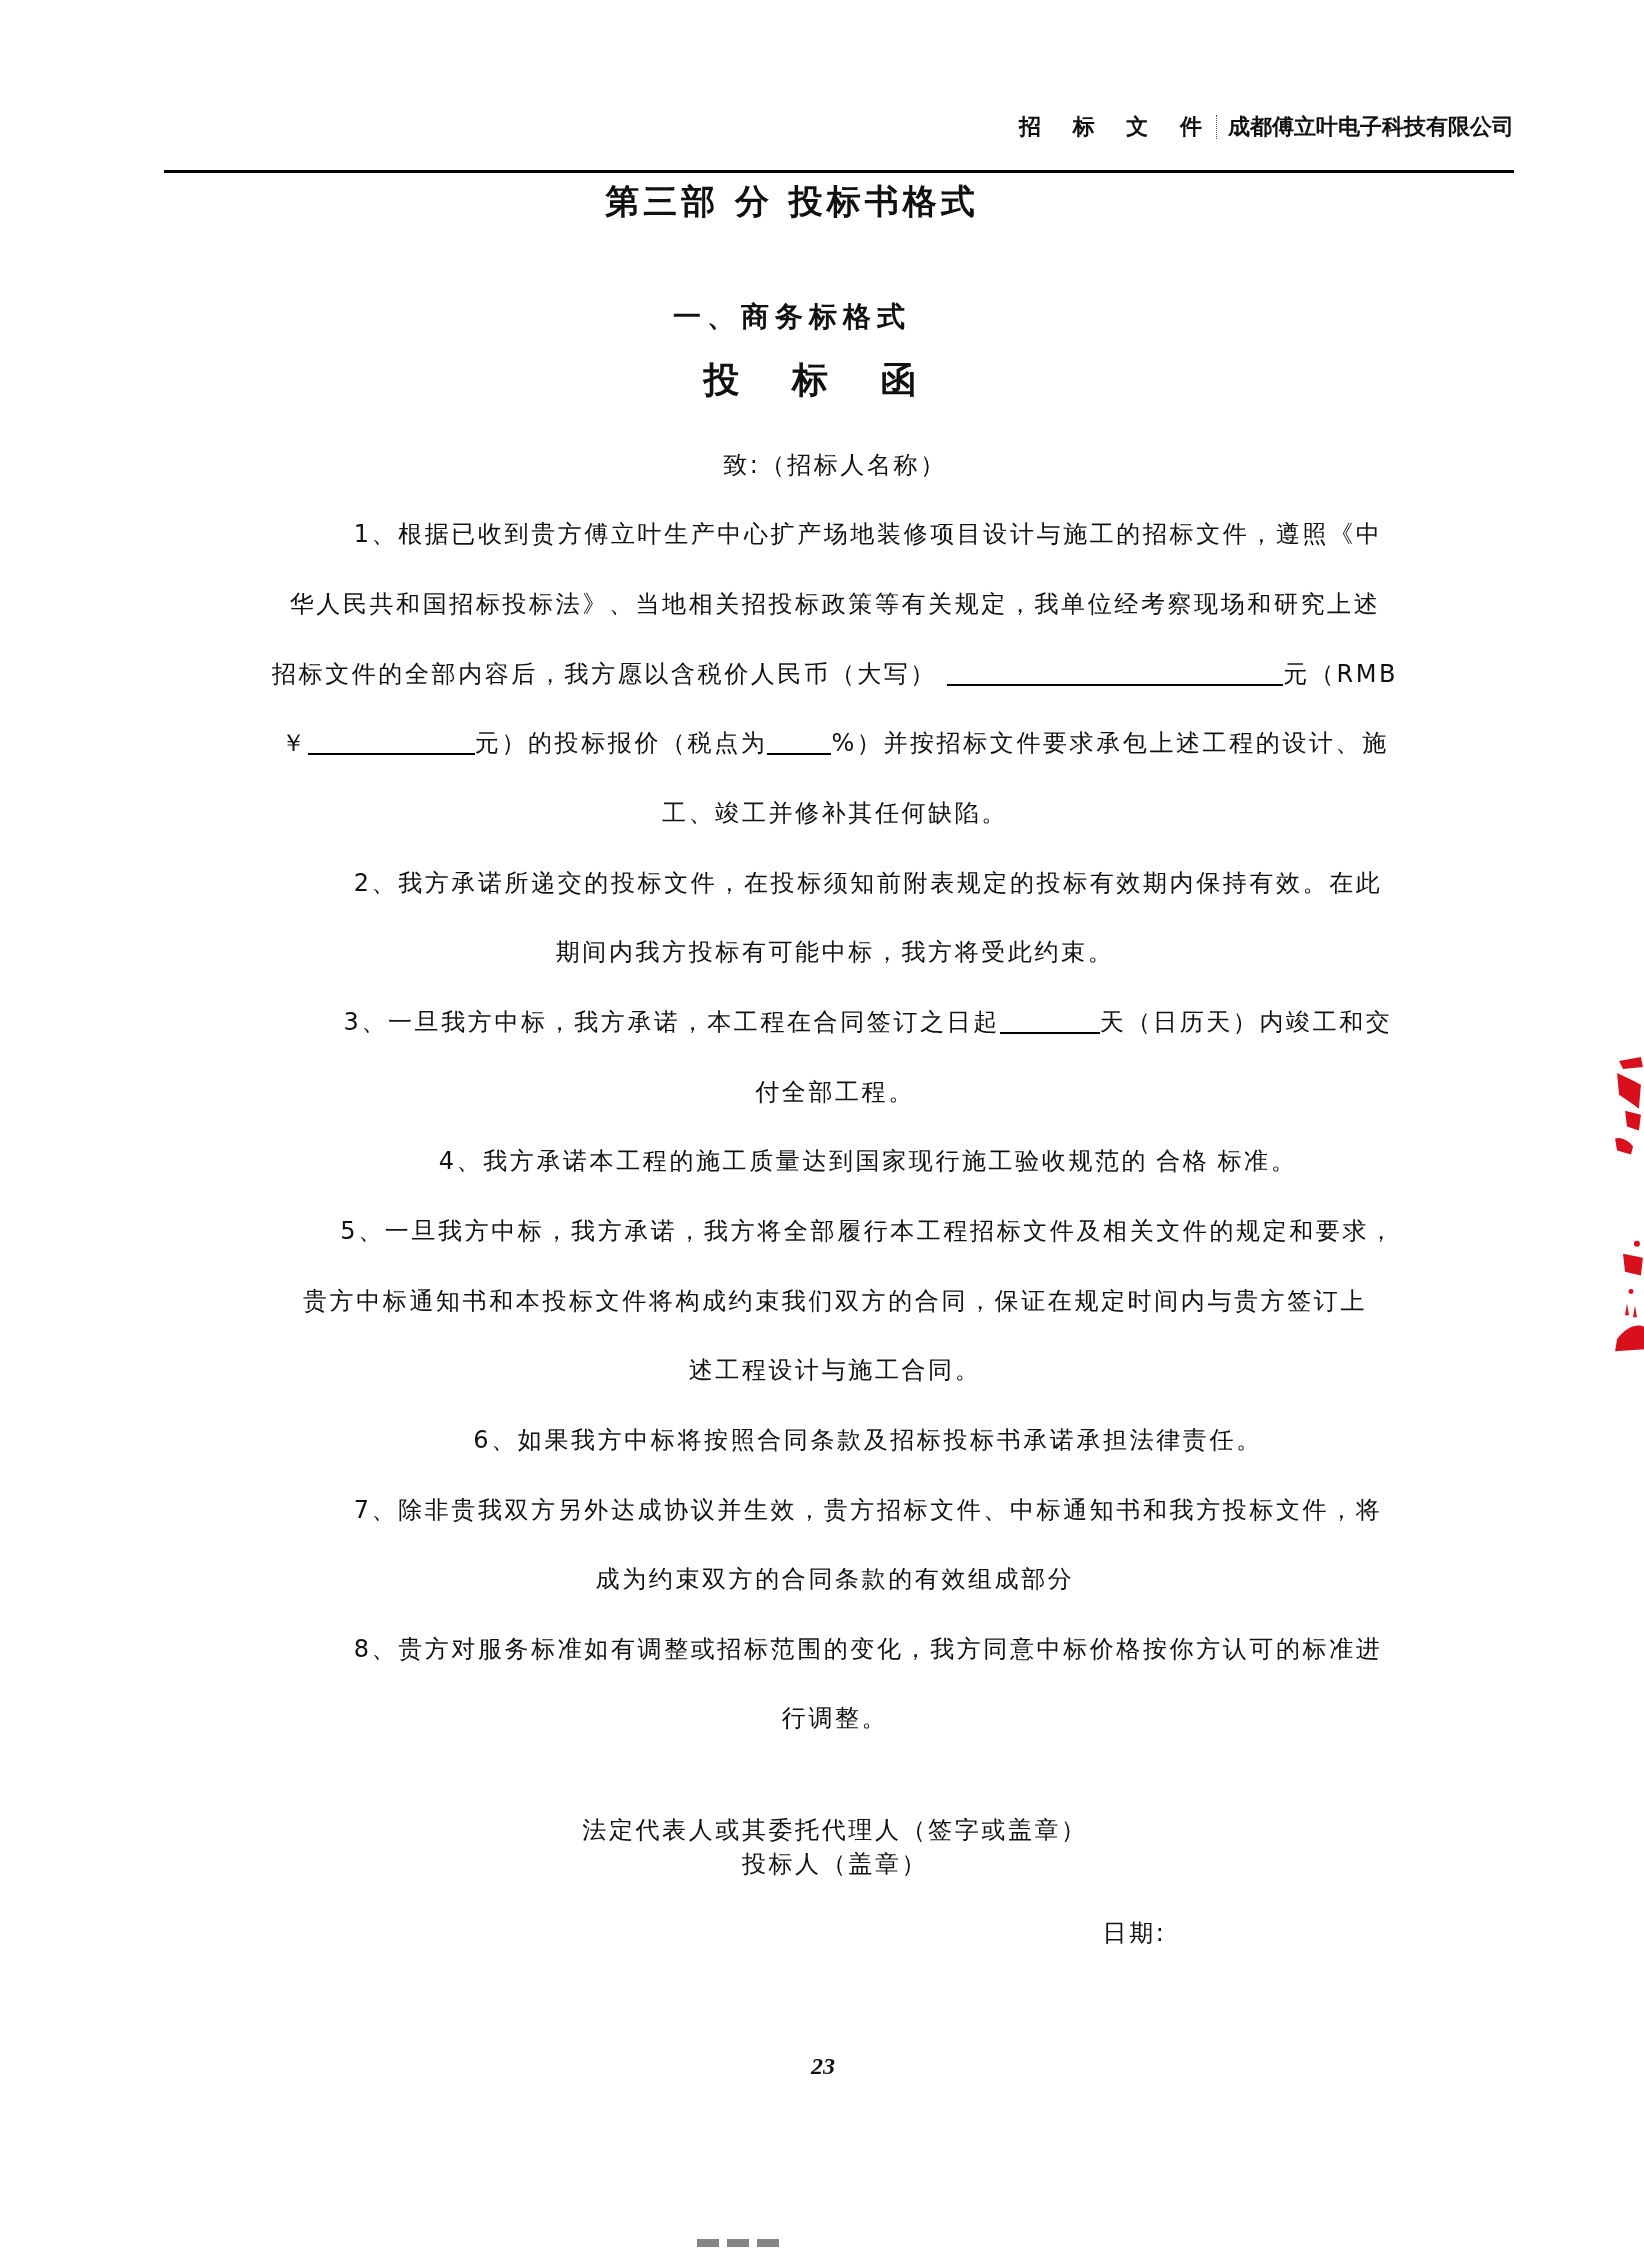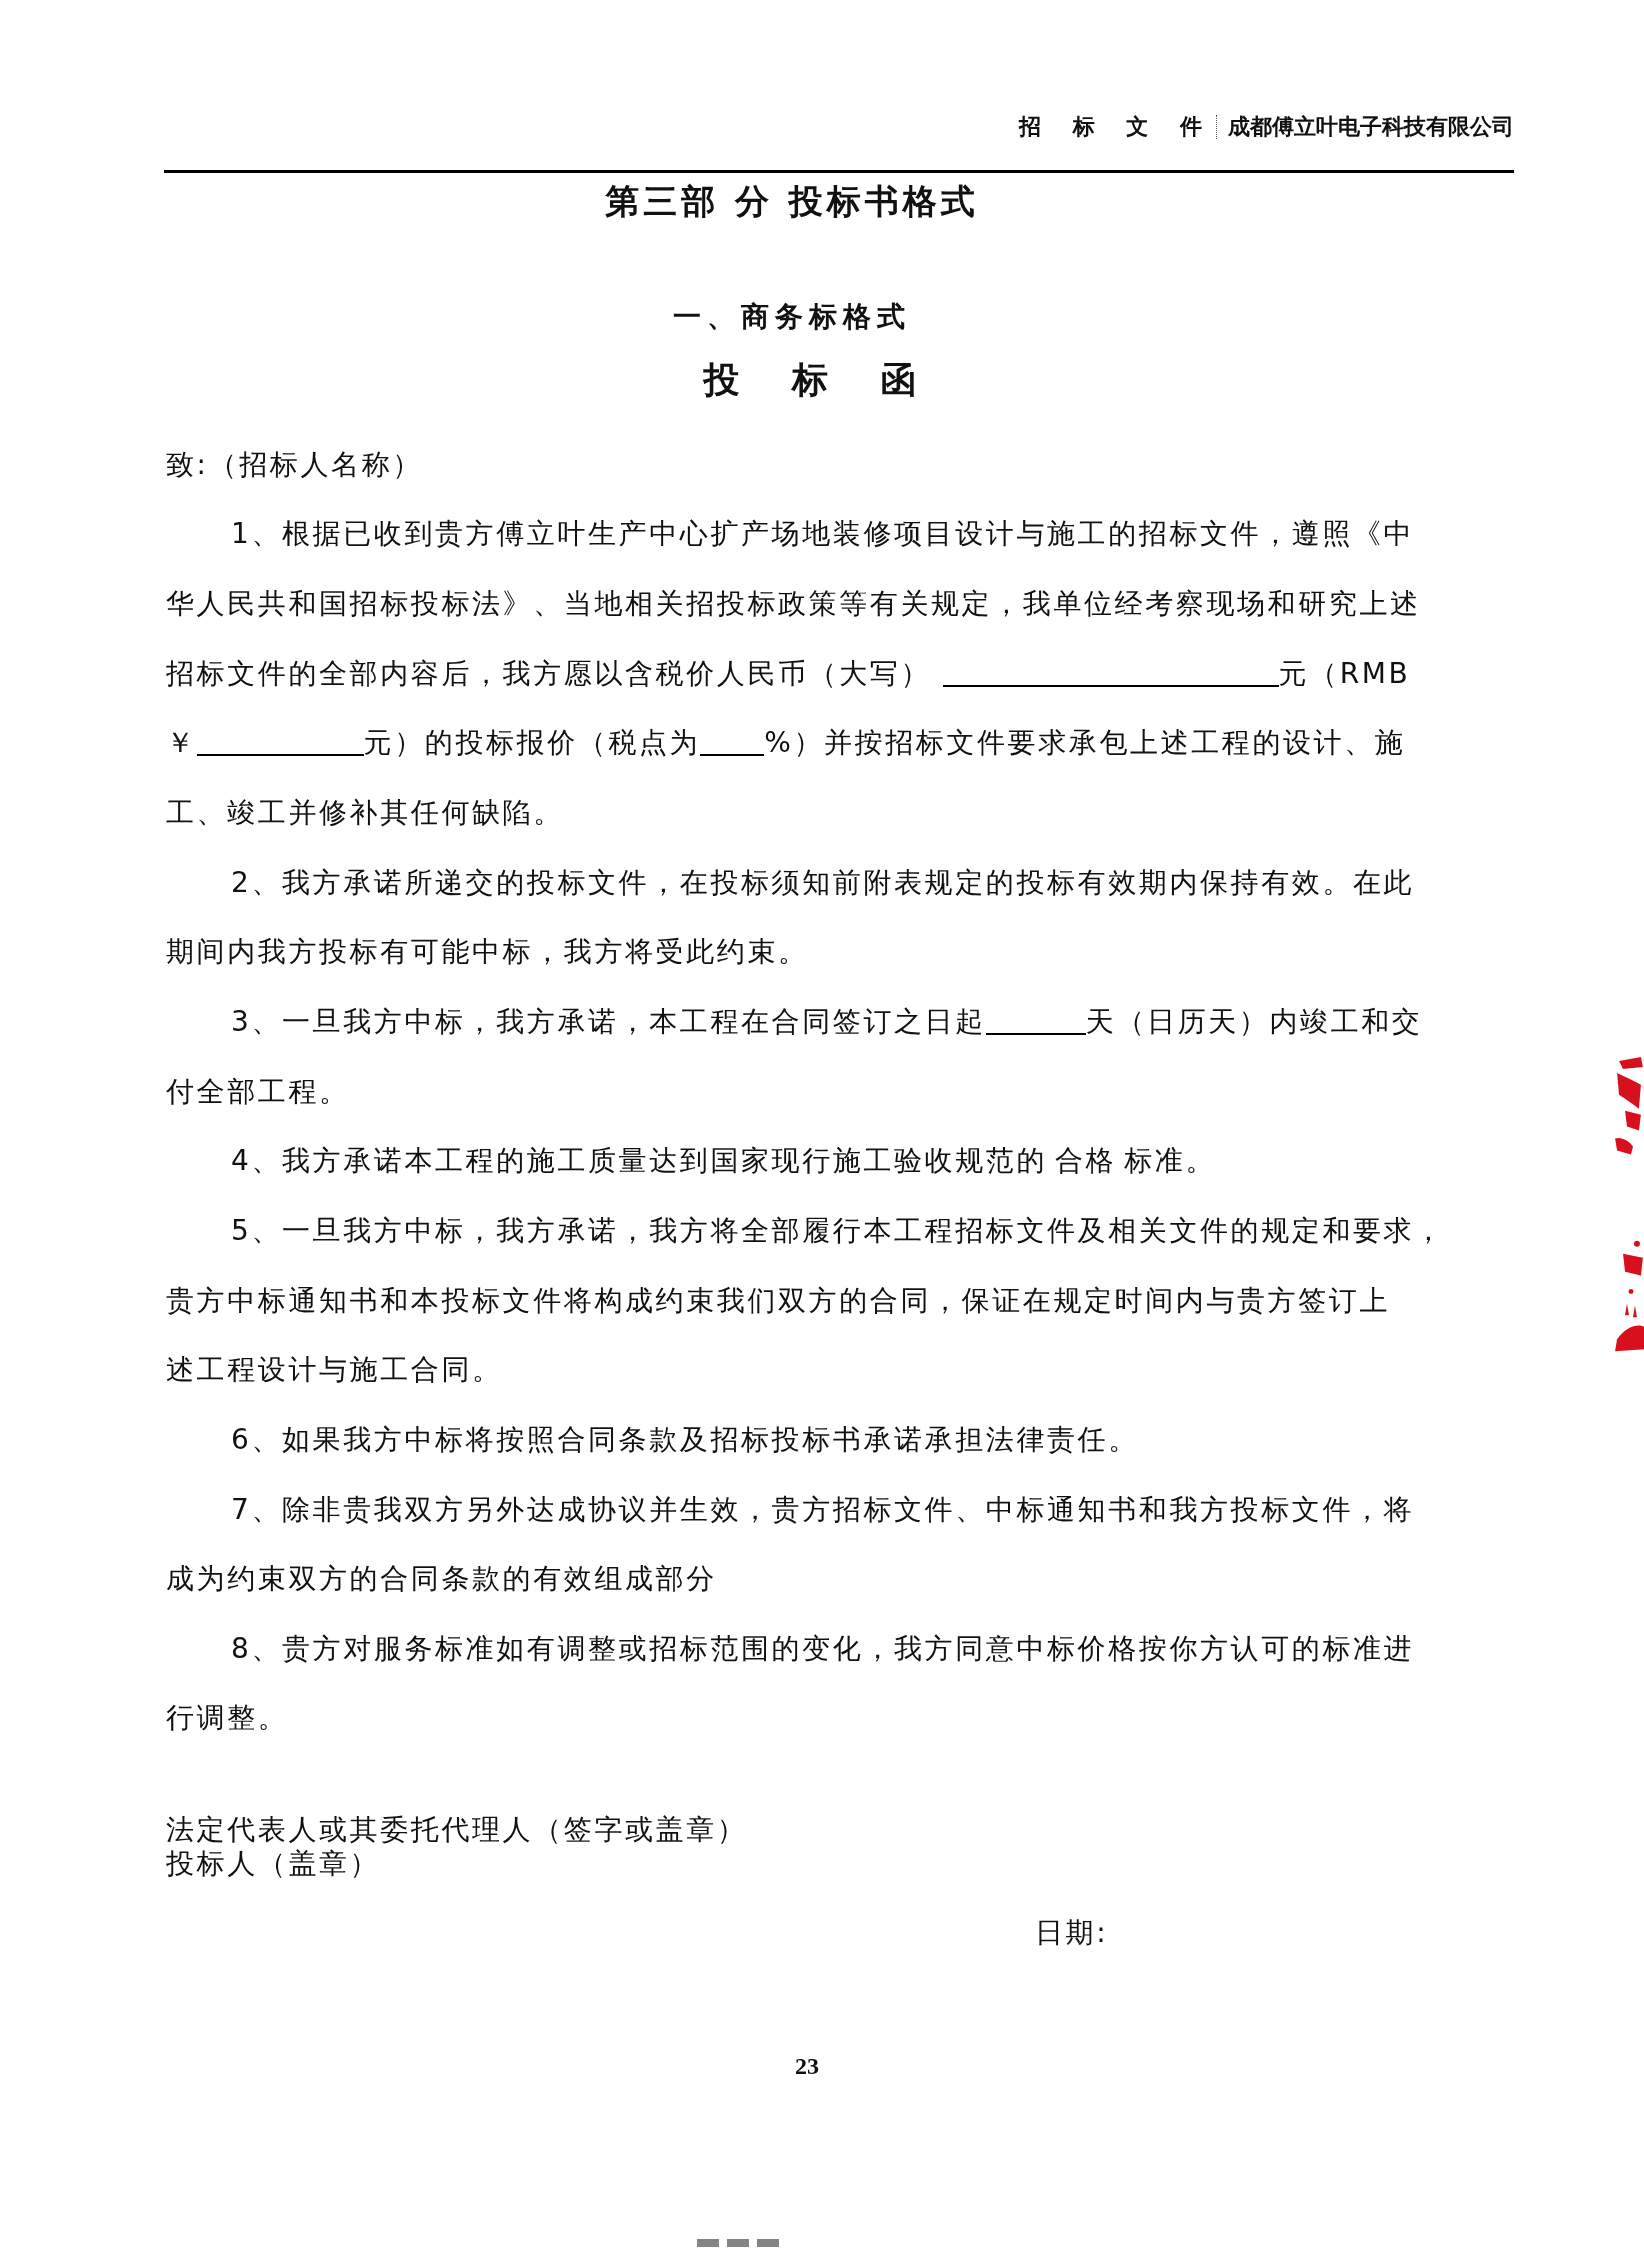--- a/index.html
+++ b/index.html
@@ -59,24 +59,25 @@
       font-weight: bold;
       font-family: "DejaVu Sans", sans-serif;
     }
     .title-1 { top: 179px; font-size: 34px; letter-spacing: 4px; }
     .title-2 { top: 266px; font-size: 28px; letter-spacing: 6px; margin-top: 32px; }
     .title-3 { top: 356px; font-size: 36px; letter-spacing: 20px; margin-left: 28px; }
     .line {
       position: absolute;
       left: 166px;
       width: 1338px;
-      font-size: 28px;
+      font-size: 24px;
       letter-spacing: 2.6px;
       white-space: nowrap;
       line-height: 40px;
+      text-align: center;
     }
     .u {
       text-underline-offset: 6px;
       text-decoration-thickness: 2px;
     }
     .blank {
       display: inline-block;
       border-bottom: 2px solid #000;
       height: 30px;
       vertical-align: -4px;
@@ -84,26 +85,27 @@
     .stamp {
       position: absolute;
       right: 0;
       top: 1055px;
       width: 34px;
       height: 318px;
     }
     .page-number {
       position: absolute;
       top: 2053px;
-      left: 0;
+      left: 16px;
       width: 1614px;
       text-align: center;
       font-family: "Liberation Serif", serif;
       font-weight: bold;
       font-size: 24px;
+      font-style: italic;
     }
     .bottom-fragment {
       position: absolute;
       left: 697px;
       top: 2239px;
       width: 90px;
       height: 8px;
       background: repeating-linear-gradient(90deg, #333 0 22px, transparent 22px 30px);
       opacity: 0.6;
     }

